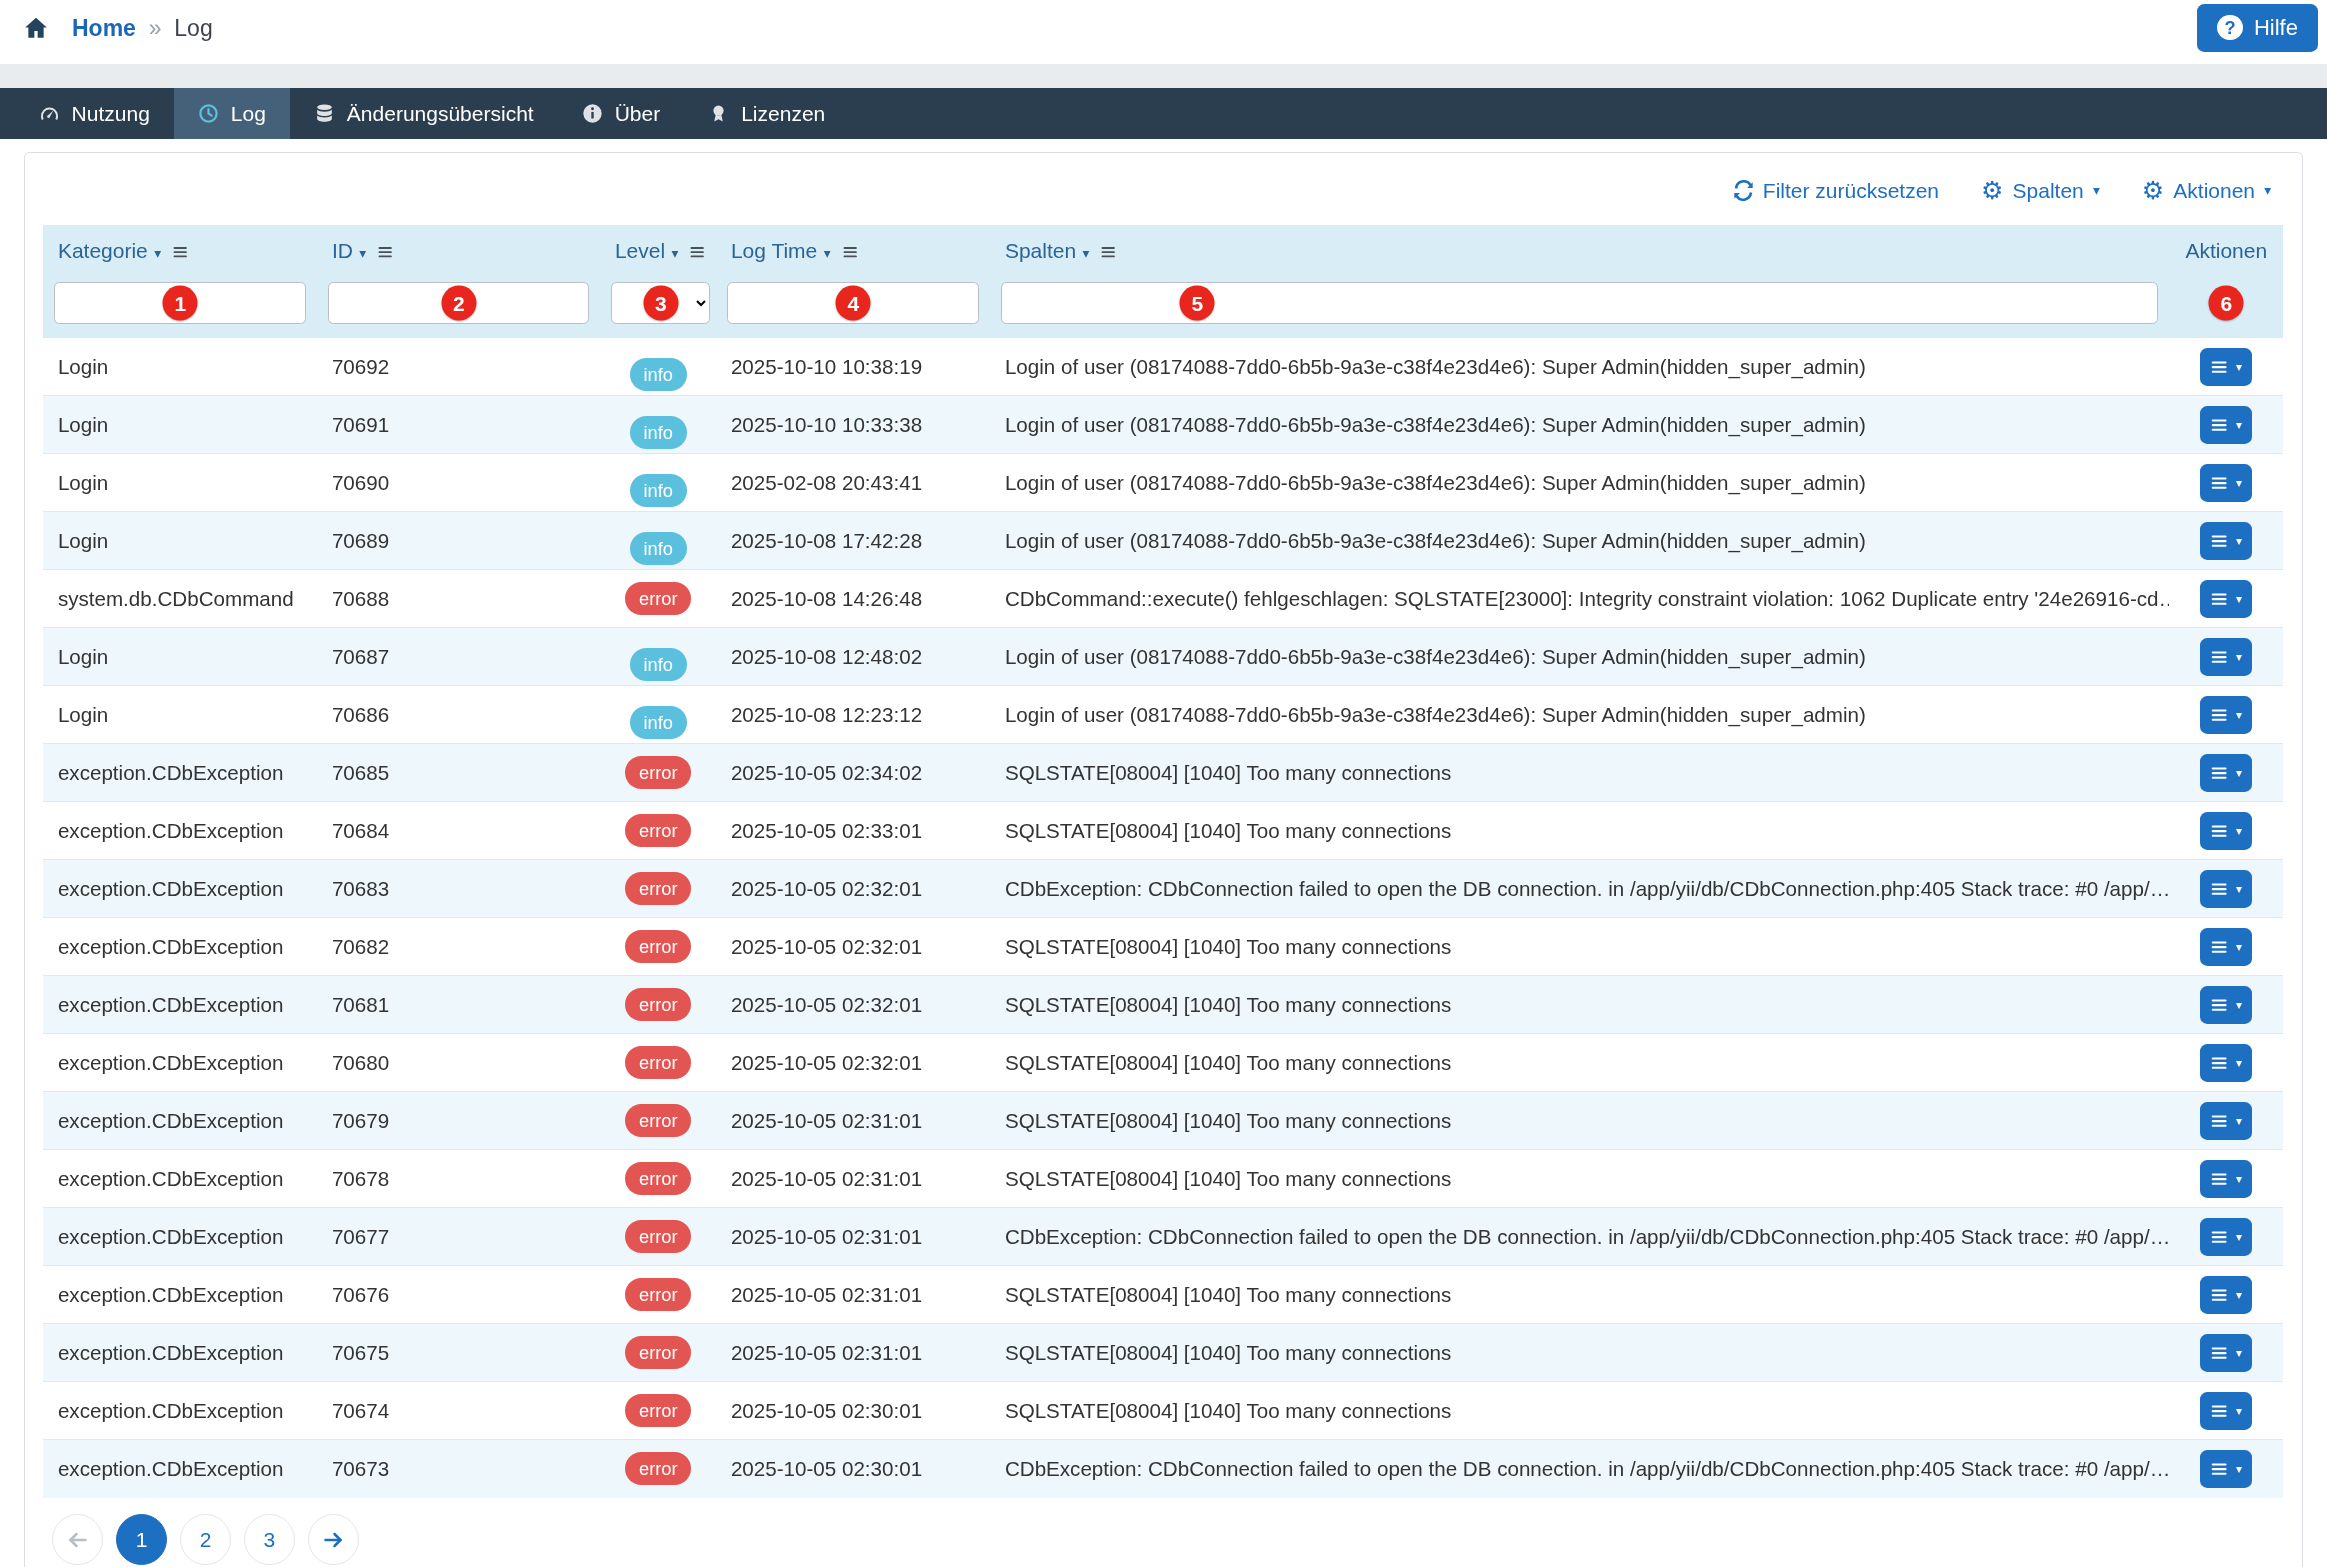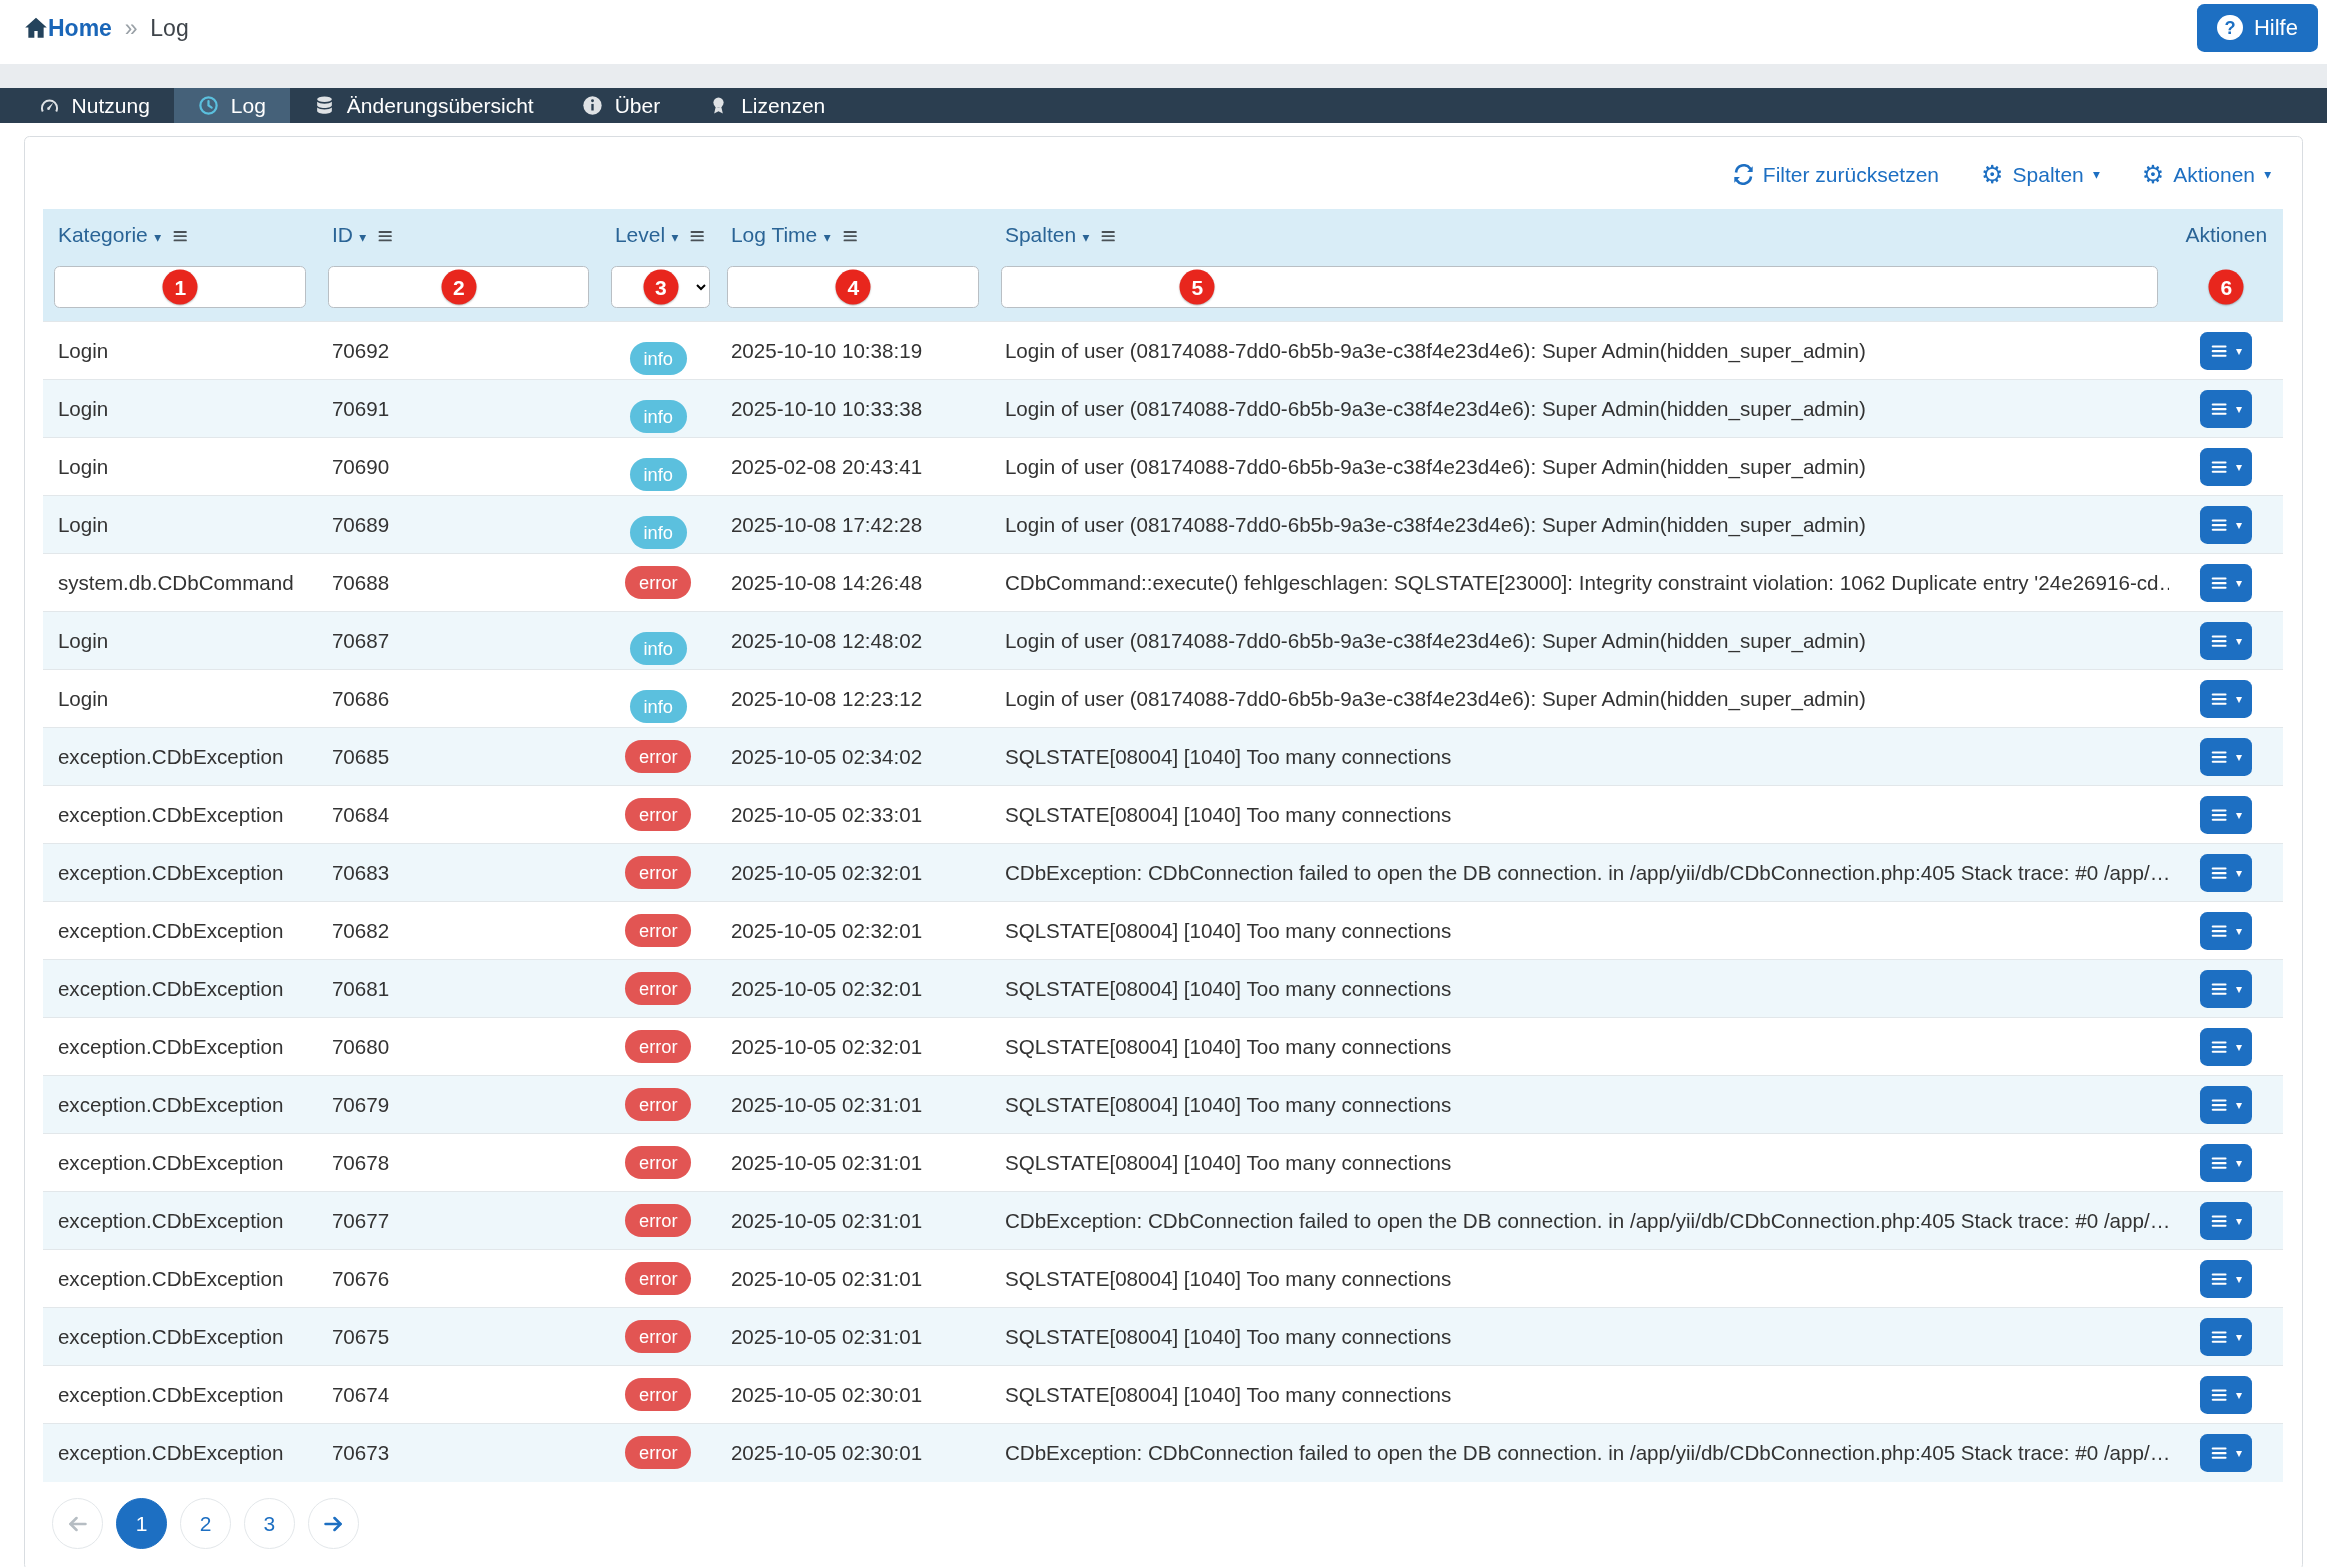--- a/index.html
+++ b/index.html
@@ -7,33 +7,33 @@
   body {
     width:2327px; height:1567px; overflow:hidden;
     font-family:"Liberation Sans", sans-serif;
     background:#ffffff; color:#333;
   }
   svg { display:block; }
 
   
   .topbar { height:64px; display:flex; justify-content:space-between; align-items:flex-start; padding:0 9.1px 0 24px; background:#fff; }
   .breadcrumb { display:flex; align-items:center; gap:12.8px; font-size:23px; margin-top:14.6px; }
-  .bc-home { color:#1a66b8; font-weight:700; display:flex; gap:0; align-items:center; text-decoration:none; cursor:pointer; }
+  .bc-home { color:#1a66b8; font-weight:700; display:flex; gap:24px; align-items:center; text-decoration:none; cursor:pointer; }
   .home-icon { color:#24435c; }
   .bc-sep { color:#9aa1a7; }
   .bc-current { color:#3e444a; font-weight:400; }
   .help-btn { background:#1d6fc2; color:#fff; border:none; border-radius:7.3px; height:48px; margin-top:3.7px;
     padding:0 20px; font-size:22px; display:flex; align-items:center; gap:11px; cursor:pointer; font-family:inherit; }
   .help-icon { width:25.6px; height:25.6px; border-radius:50%; background:#fff; color:#1d6fc2; font-weight:700;
     font-size:18.3px; display:flex; align-items:center; justify-content:center; }
 
   .gray-strip { height:24px; background:#e9ecef; }
 
   
-  .navbar { height:35px; background:#2b3e50; display:flex; padding-left:14.6px; }
+  .navbar { height:51px; background:#2b3e50; display:flex; padding-left:14.6px; }
   .nav-item { display:flex; align-items:center; gap:12px; padding:0 24px; color:#fff; font-size:21px;
     cursor:pointer; text-decoration:none; }
   .nav-item .nav-icon { color:rgba(255,255,255,.85); display:flex; }
   .nav-item.active { background:#456179; }
   .nav-item.active .nav-icon { color:#5bc0de; }
 
   
   .card { margin:12.8px 24px 14.6px; border:0.9px solid #d9dde1; border-radius:5.5px; background:#fff; }
   .toolbar { display:flex; justify-content:flex-end; align-items:center; gap:42px; padding:25.6px 31px 22px; }
   .tool-link { color:#1d6fc2; font-size:21px; display:flex; align-items:center; gap:9.1px; cursor:pointer; text-decoration:none; }

